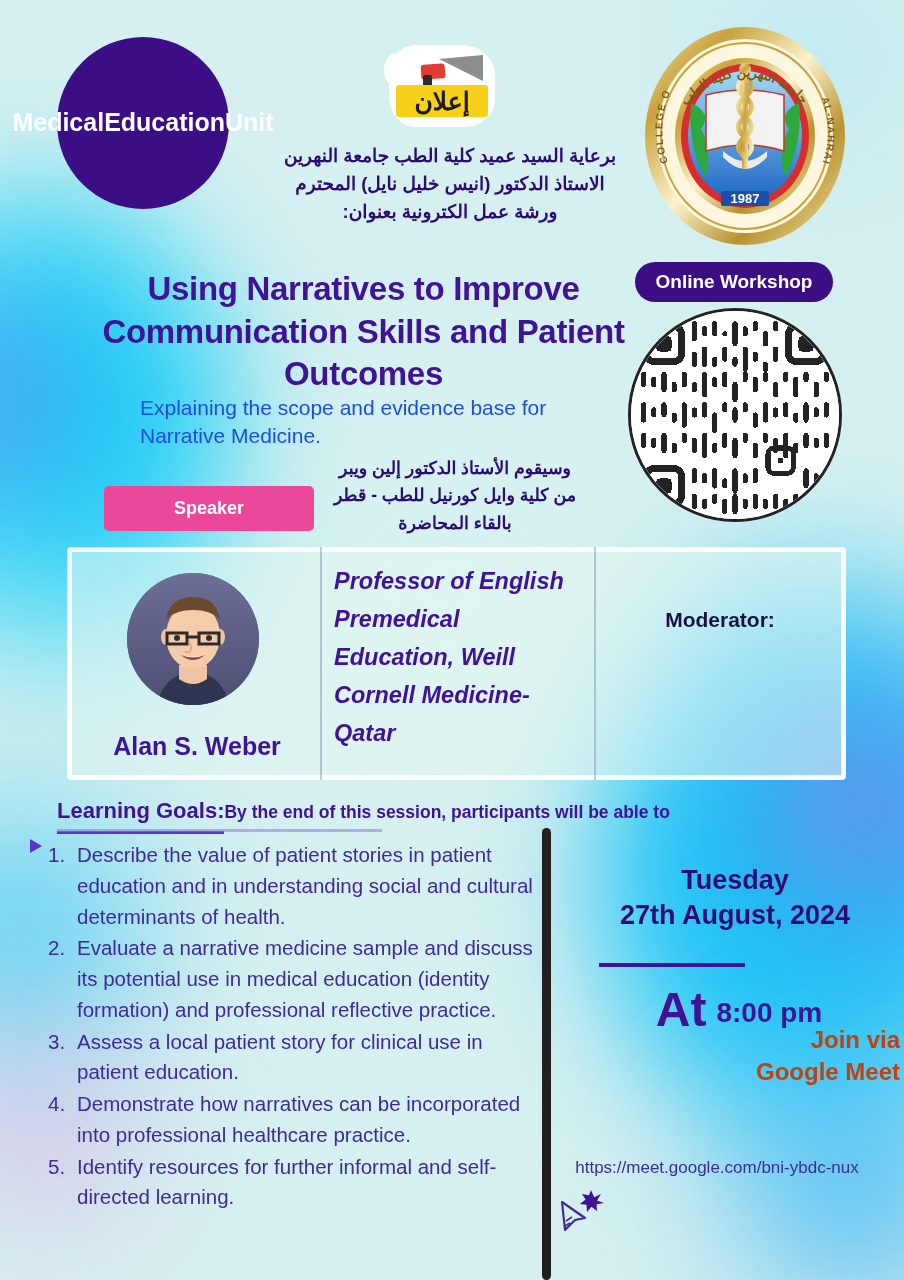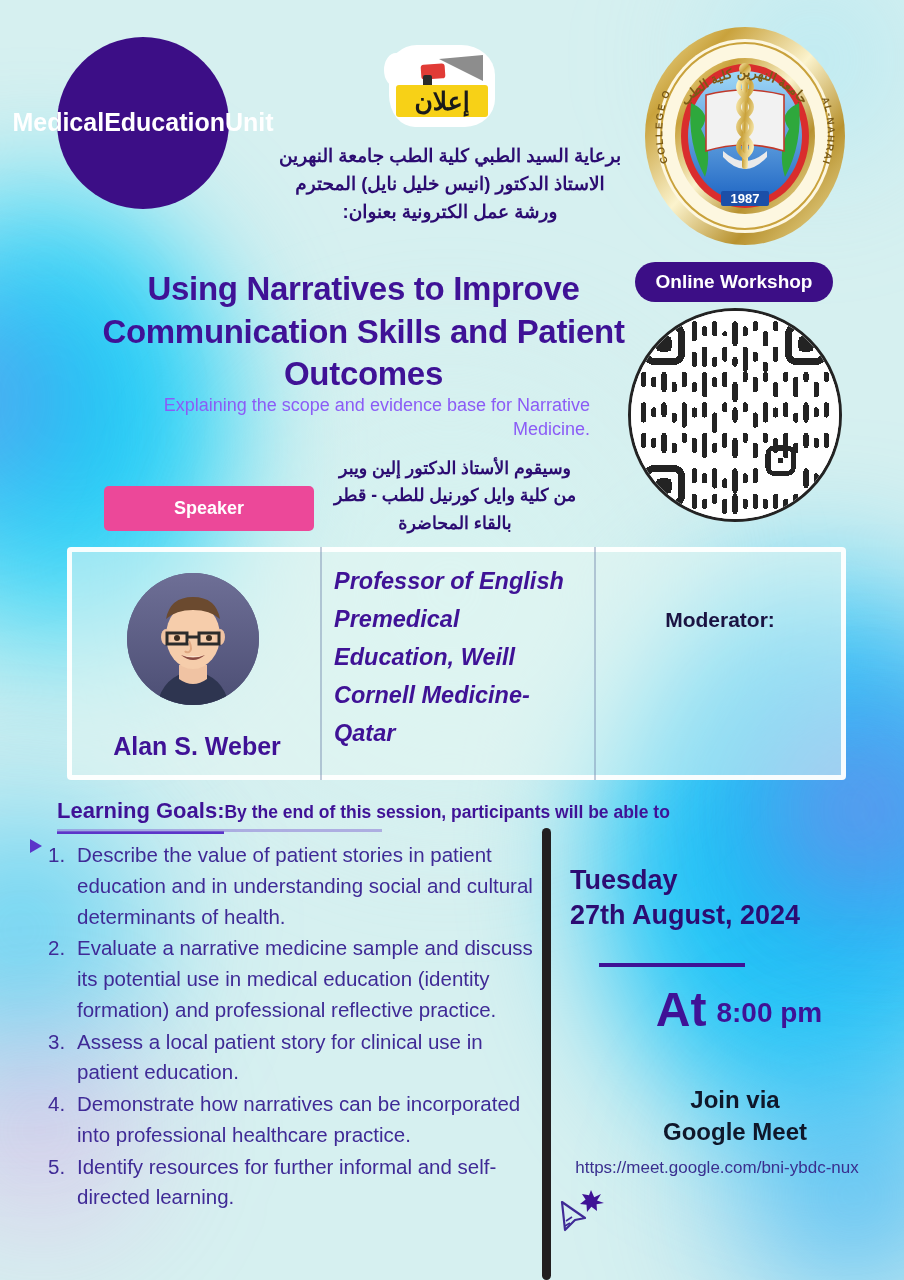--- a/index.html
+++ b/index.html
@@ -99,22 +99,22 @@
   }
 
   .title-main {
     position: absolute; left: 96px; top: 268px; width: 535px;
     text-align: center; color: #3f1296;
     font-size: 33px; font-weight: bold; line-height: 1.29;
     letter-spacing: -.3px;
   }
   .subtitle {
     position: absolute; left: 140px; top: 394px; width: 450px;
-    text-align: right; color: #8b5cf6;
-    font-size: 18px; line-height: 1.32;
+    text-align: left; color: #1d4ed8;
+    font-size: 21px; line-height: 1.32;
   }
   .arabic-speaker {
     position: absolute; right: 284px; top: 455px; width: 330px;
     direction: rtl; text-align: center;
     font-size: 17.5px; font-weight: bold; line-height: 1.56;
     color: #2c0c72;
   }
 
   .online-pill {
     position: absolute; left: 635px; top: 262px;
@@ -223,37 +223,37 @@
 
   .vdivider {
     position: absolute; left: 542px; top: 828px;
     width: 9px; height: 452px;
     background: #221f20; border-radius: 5px;
   }
 
   
   .when-day {
     position: absolute; left: 570px; top: 863px; width: 330px;
-    color: #2c0c72;
+    text-align: center; color: #2c0c72;
     font-size: 27px; font-weight: bold; line-height: 1.3;
   }
   .hrule {
     position: absolute; left: 599px; top: 963px;
     width: 146px; height: 4px; background: #3f1296;
   }
   .at-row {
     position: absolute; left: 570px; top: 982px; width: 330px;
     text-align: center; color: #3f1296;
   }
   .at-row .at { font-size: 48px; font-weight: bold; vertical-align: -4px; margin-left: 8px; }
   .at-row .time { font-size: 28px; font-weight: bold; margin-left: 10px; }
 
   .join-via {
-    position: absolute; left: 570px; top: 1084px; width: 330px;
-    text-align: center; color: #0f172a;
+    position: absolute; left: 570px; top: 1024px; width: 330px;
+    text-align: right; color: #c2410c;
     font-size: 24px; font-weight: bold; line-height: 1.33;
   }
   .meet-url {
     position: absolute; left: 530px; top: 1158px; width: 374px;
     text-align: center; color: #3a2f8f;
     font-size: 17px;
   }
   .cursor-icon { position: absolute; left: 558px; top: 1186px; width: 46px; height: 52px; }
 </style>
 </head>
@@ -337,21 +337,21 @@
         <textPath href="#rp" startOffset="2%">AL-NAHRAIN UNIVERSITY</textPath>
       </text>
       <path id="tp" d="M36 92 A78 86 0 0 1 168 92" fill="none"></path>
       <text font-family="'Liberation Sans',sans-serif" font-size="13" font-weight="bold" fill="#7a5a16" letter-spacing="1">
         <textPath href="#tp" startOffset="8%">جامعة النهرين كلية الطب</textPath>
       </text>
     </svg>
   </div>
 
   <div class="arabic-head">
-    <div>برعاية السيد الطبي كلية الطب جامعة النهرين</div>
+    <div>برعاية السيد عميد كلية الطب جامعة النهرين</div>
     <div>الاستاذ الدكتور (انيس خليل نايل) المحترم</div>
     <div>ورشة عمل الكترونية بعنوان:</div>
   </div>
 
   <div class="title-main">Using Narratives to Improve Communication Skills and Patient Outcomes</div>
   <div class="subtitle">Explaining the scope and evidence base for Narrative Medicine.</div>
 
   <div class="arabic-speaker">
     <div>وسيقوم الأستاذ الدكتور إلين ويبر</div>
     <div>من كلية  وايل كورنيل للطب - قطر</div>

